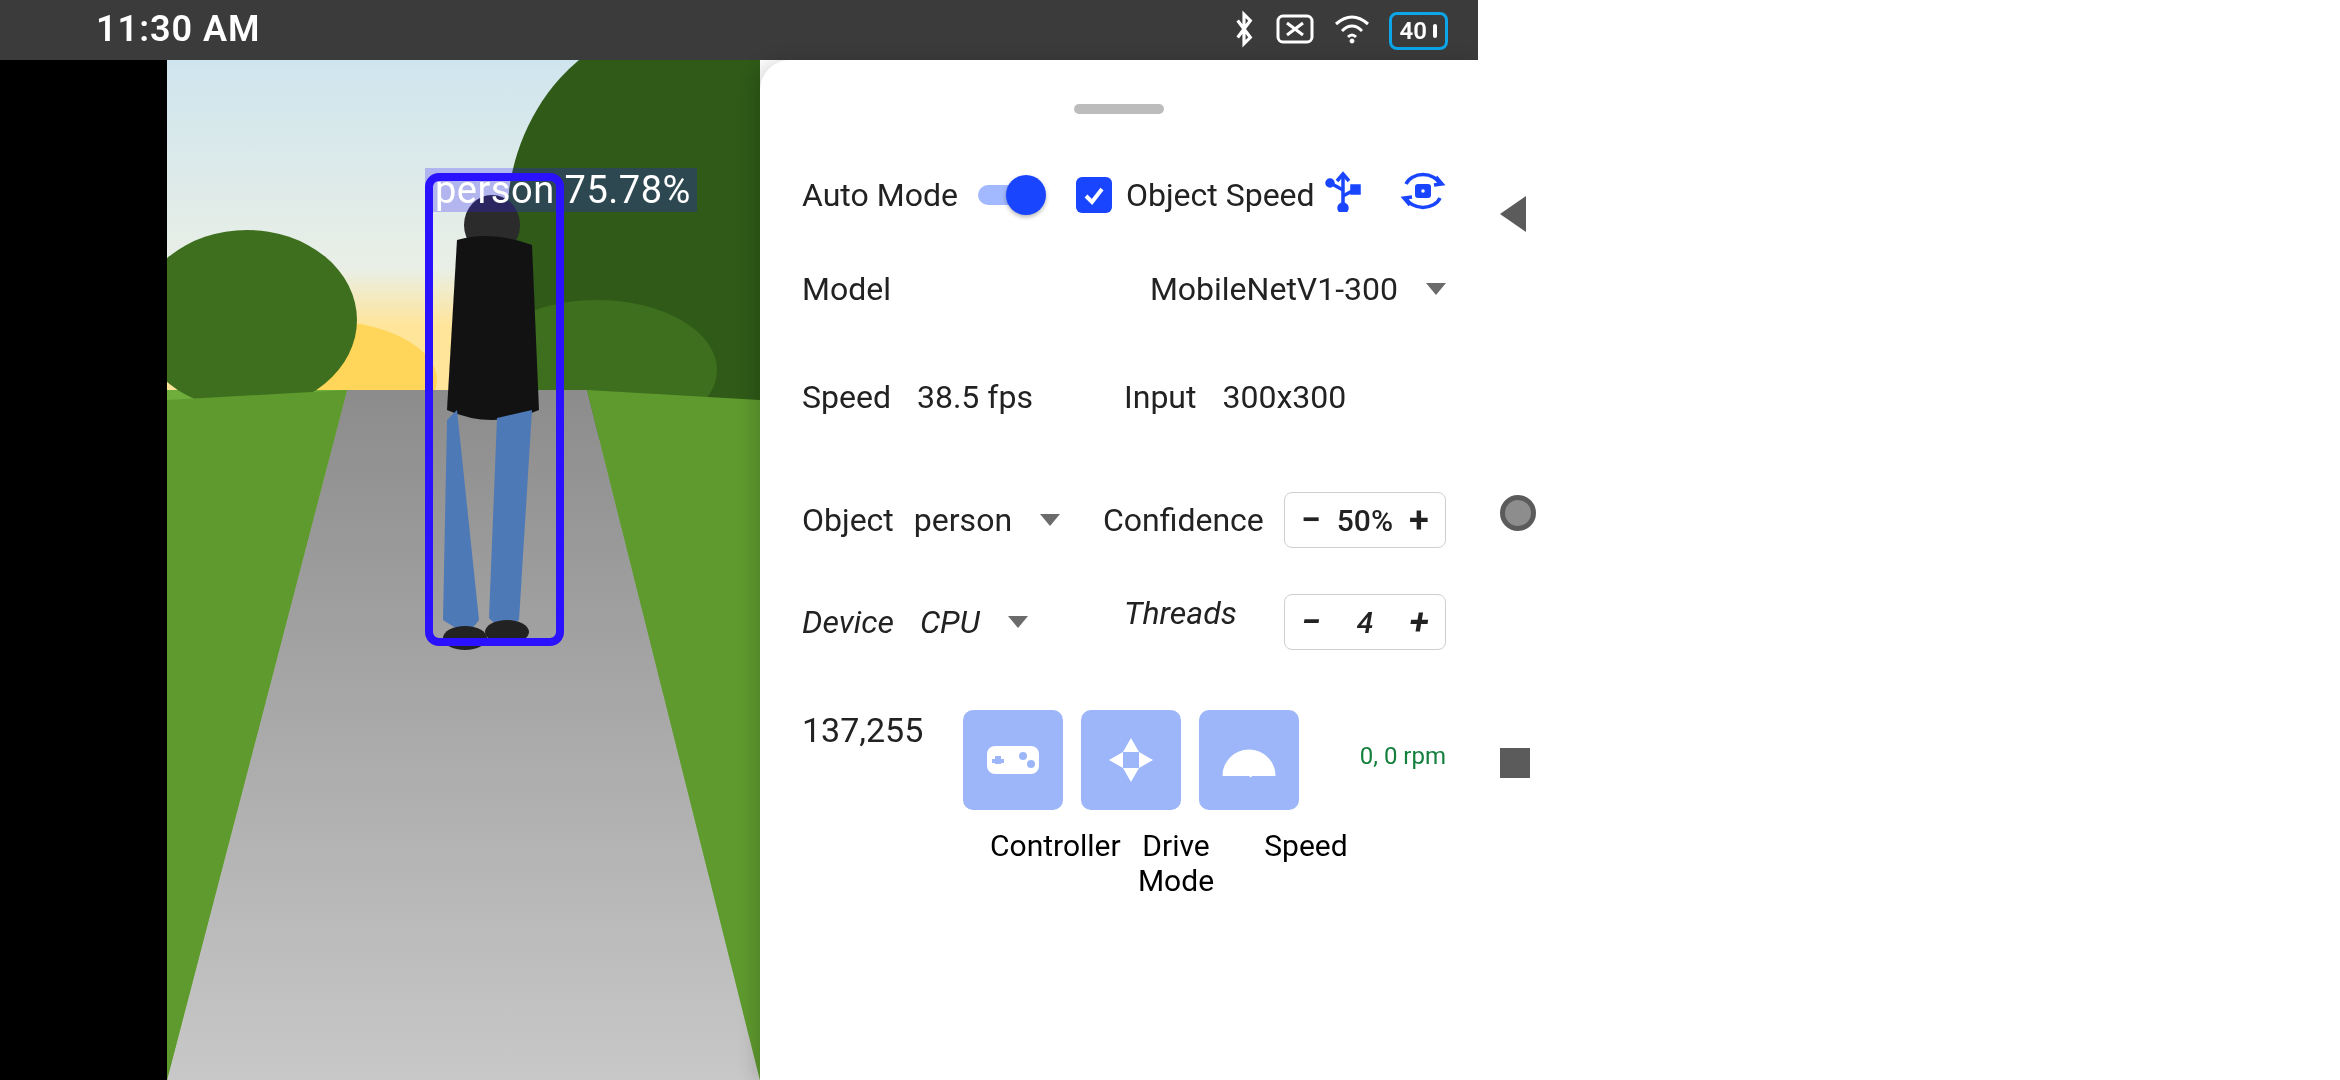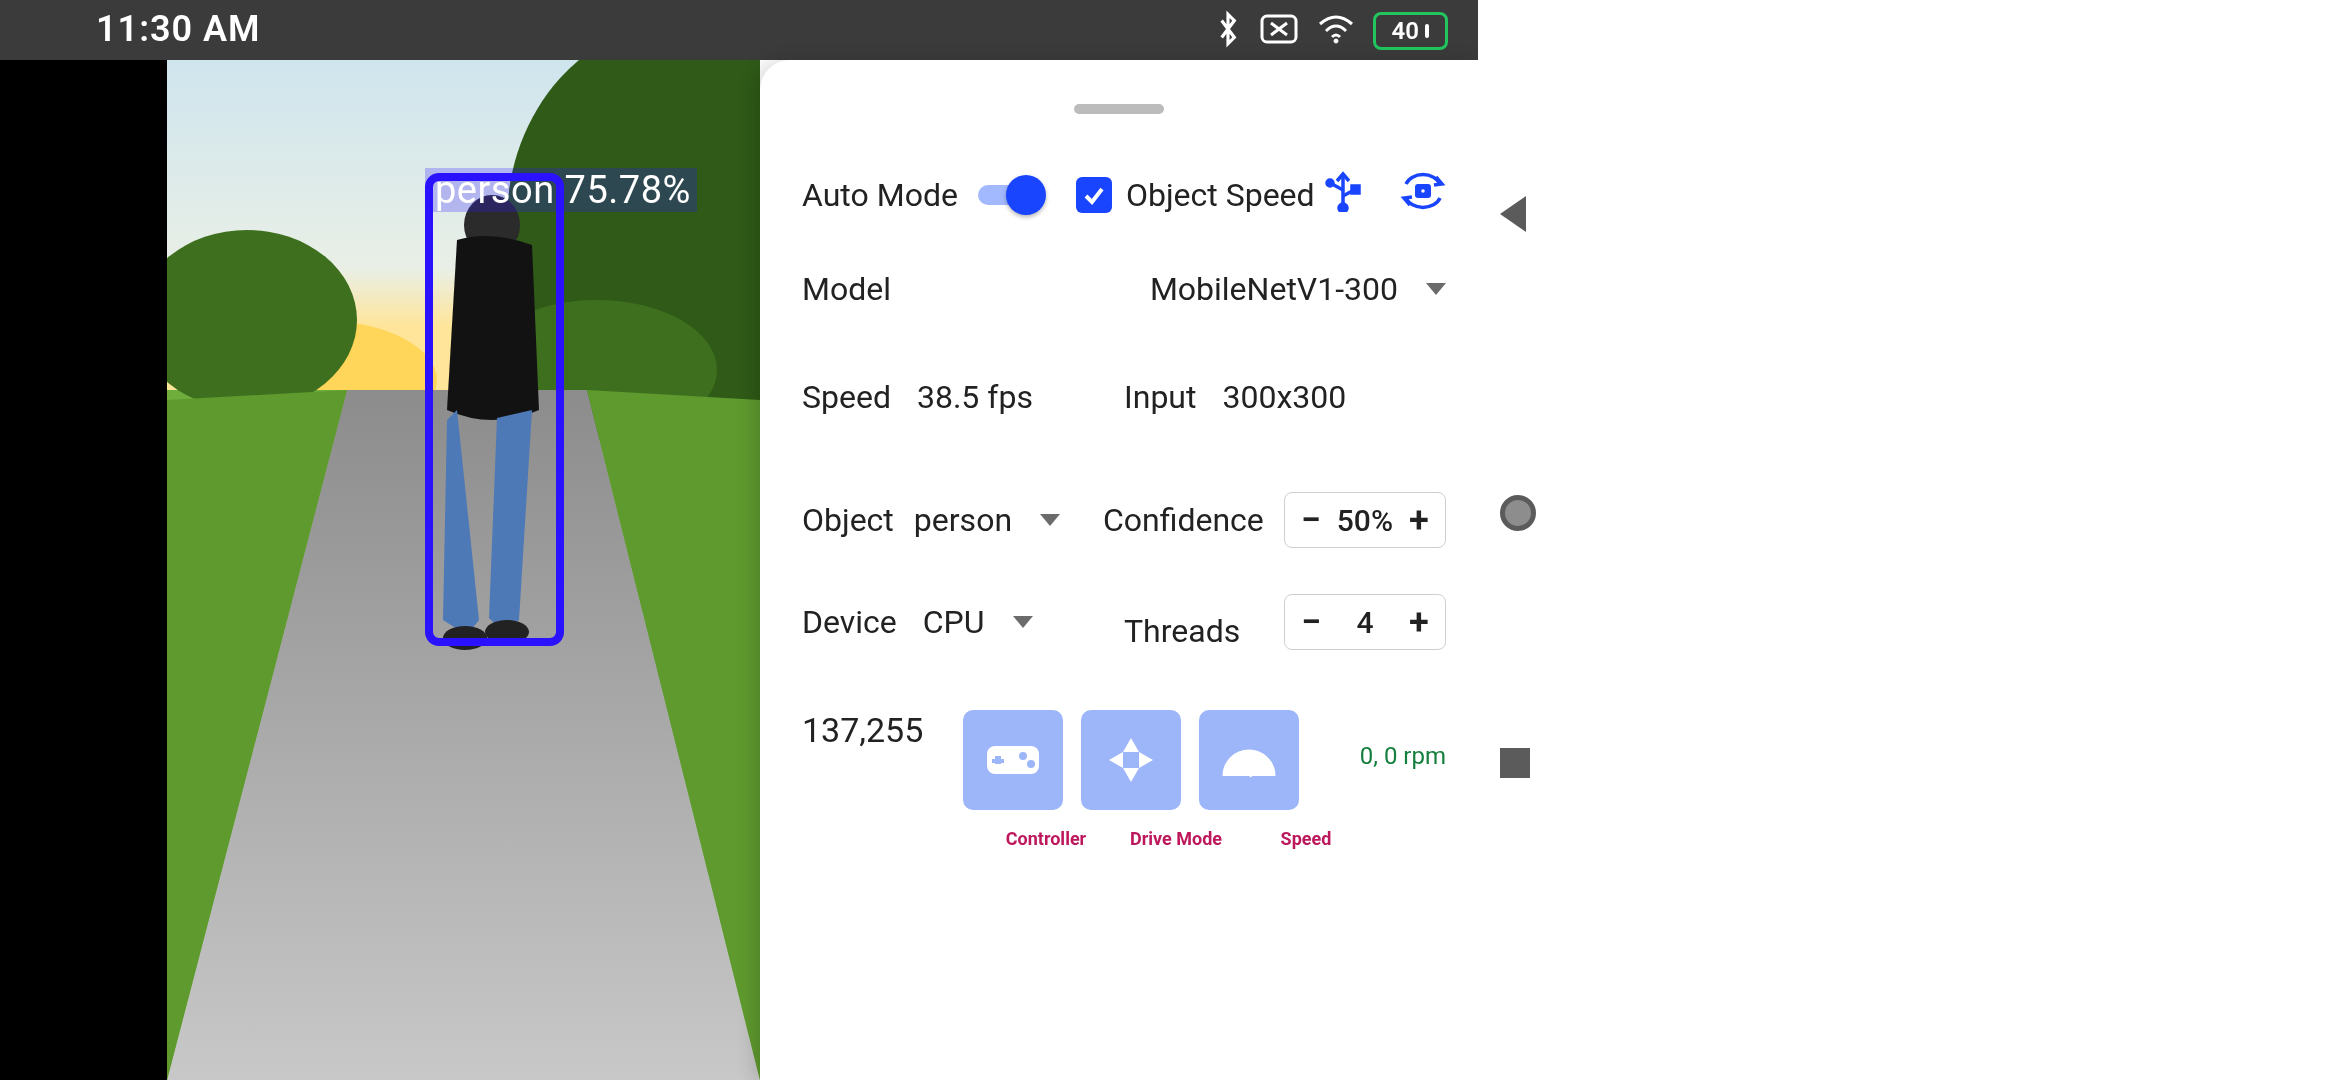--- a/index.html
+++ b/index.html
@@ -8,21 +8,21 @@
   
   .stage { position:relative; width:2340px; height:1080px; background:#fff; }
   .blackbar-left { position:absolute; left:0; top:0; width:167px; height:1080px; background:#000; }
   .whitegap-right { position:absolute; left:1478px; top:0; width:862px; height:1080px; background:#fff; }
 
   
   .statusbar { position:absolute; left:0; top:0; width:1478px; height:60px; background:#3b3b3b; color:#fff; }
   .statusbar .time { position:absolute; left:96px; top:8px; font-size:36px; font-weight:600; letter-spacing:1px; }
   .statusbar .sysicons { position:absolute; right:30px; top:10px; display:flex; gap:18px; align-items:center; }
   .statusbar svg { stroke:#fff; fill:none; }
-  .battbox { display:flex; align-items:center; border:3px solid #22c55e; border-radius:8px; padding:2px 16px; font-size:24px; font-weight:600; }
+  .battbox { display:flex; align-items:center; border:3px solid #0ea5e9; border-radius:8px; padding:2px 8px; font-size:24px; font-weight:600; }
   .battbox::after { content:""; width:4px; height:14px; background:#fff; margin-left:6px; border-radius:2px; }
 
   
   .feed { position:absolute; left:167px; top:60px; width:593px; height:1020px; overflow:hidden; }
   .feed svg.scene { position:absolute; inset:0; }
   .bbox { position:absolute; left:258px; top:113px; width:139px; height:473px; border:8px solid #2a12ff; border-radius:14px; }
   .bbox-label { position:absolute; left:258px; top:108px; background:rgba(42,18,255,.25); color:#fff; font-size:38px; font-weight:400; padding:0 6px 0 10px; white-space:nowrap; letter-spacing:.5px; }
 
   
   .panel { position:absolute; left:760px; top:60px; width:718px; height:1020px; background:#fff; border-top-left-radius:30px; box-shadow:-6px 0 18px rgba(0,0,0,.15); }
@@ -53,30 +53,30 @@
 
   
   .r4 { top:432px; }
   .r4 .col { flex:1; display:flex; align-items:center; gap:20px; }
   .stepper { display:flex; align-items:center; border:1px solid #cfcfcf; border-radius:8px; height:56px; min-width:162px; }
   .stepper .btn { width:52px; text-align:center; font-size:36px; font-weight:600; color:#222; cursor:pointer; }
   .stepper .val { flex:1; text-align:center; font-size:30px; font-weight:500; }
 
   
   .r5 { top:534px; }
-  .r5 .col { flex:1; display:flex; align-items:flex-end; gap:26px; }
+  .r5 .col { flex:1; display:flex; align-items:flex-start; gap:26px;font-style:italic; }
 
   
   .r6 { top:650px; align-items:flex-start; }
   .motorval { font-size:34px; color:#222; }
   .bigbtns { display:flex; gap:18px; margin-left:40px; }
   .bigbtn { width:100px; height:100px; background:#9db6f9; border-radius:10px; display:flex; align-items:center; justify-content:center; }
   .bigbtn svg { fill:#fff; }
   .bigbtns-labels { position:absolute; left:188px; top:118px; display:flex; gap:18px; }
-  .bigbtns-labels span { width:112px; text-align:center; font-size:18px; font-weight:700; color:#be185d; }
+  .bigbtns-labels span { width:112px; text-align:center; font-size:30px; font-weight:400; color:#000000; }
   .rpm { position:absolute; right:0; top:32px; font-size:24px; color:#15803d; }
 
   
   .edgebtn { position:absolute; left:1500px; }
   .edge-tri { top:196px; width:0;height:0;border-top:18px solid transparent;border-bottom:18px solid transparent;border-right:26px solid #5b5b5b; }
   .edge-circ { top:495px; width:36px;height:36px;border:5px solid #5b5b5b;border-radius:50%;background:#8d8d8d; }
   .edge-sq { top:748px; width:30px;height:30px;background:#5b5b5b; }
 </style>
 </head>
 <body>

